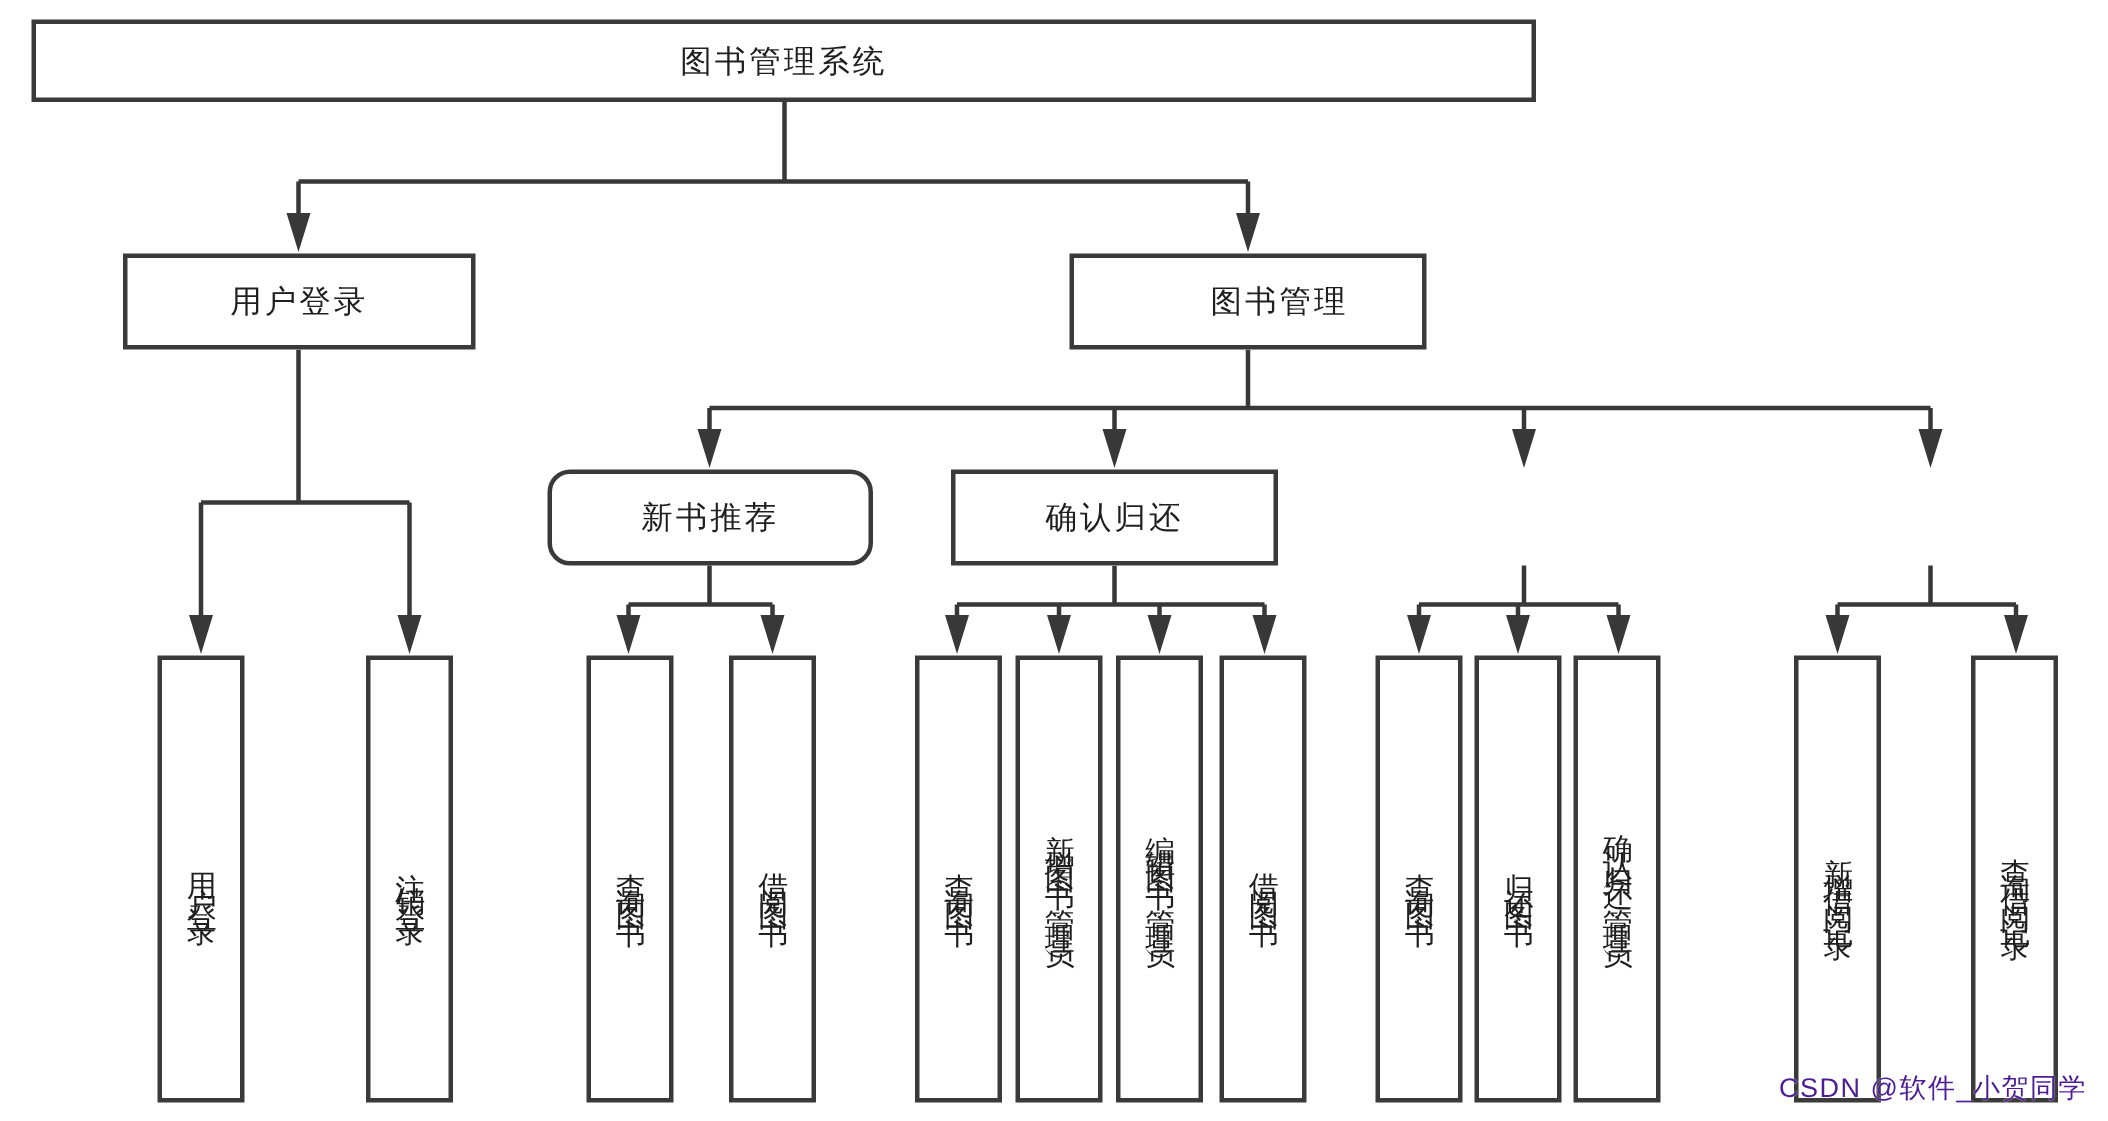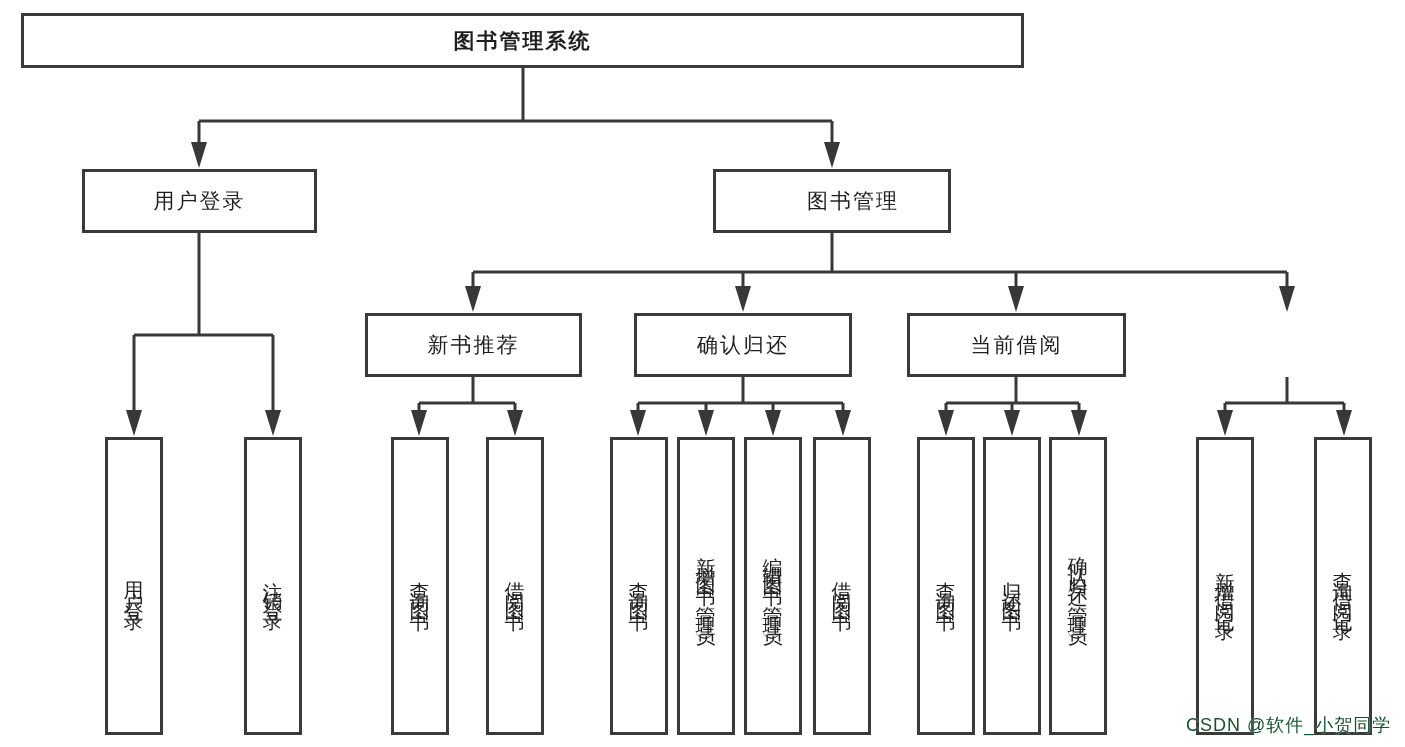--- a/index.html
+++ b/index.html
@@ -18,21 +18,21 @@
   .h-box { font-size:21px; letter-spacing:2px; white-space:nowrap; }
   .root-box { height:55px; }
   .l2-box, .l3-box { height:64px; }
   .leaf { top:437px; width:58px; height:298px; }
   .vtext {
     writing-mode:vertical-rl; text-orientation:mixed;
     font-size:20px; letter-spacing:10px; line-height:1; color:#1f1f1f;
   }
   .watermark {
     position:absolute; left:1186px; top:713px; font-size:18px;
-    color:#14532d; letter-spacing:1px; white-space:nowrap;
+    color:#4c1d95; letter-spacing:1px; white-space:nowrap;
     text-shadow:0 0 1px #ffffff;
   }
 </style>
 </head>
 <body>
 
 <div class="stage">
 
   <svg class="wires" width="1405" height="747" viewBox="0 0 1405 747">
 
@@ -86,39 +86,36 @@
       M698 410 L714 410 L706 436 Z
       M765 410 L781 410 L773 436 Z
       M835 410 L851 410 L843 436 Z
       M938 410 L954 410 L946 436 Z
       M1004 410 L1020 410 L1012 436 Z
       M1071 410 L1087 410 L1079 436 Z
       M1217 410 L1233 410 L1225 436 Z
       M1336 410 L1352 410 L1344 436 Z"></path>
   </svg>
 
-  <div class="box h-box root-box" style="left:21px;top:13px;width:1003px;font-weight:bold;">
+  <div class="box h-box root-box" style="left:21px;top:13px;width:1003px;">
     <span>图书管理系统</span>
   </div>
 
   <div class="box h-box l2-box" style="left:82px;top:169px;width:235px;">
     <span>用户登录</span>
   </div>
   <div class="box h-box l2-box" style="left:713px;top:169px;width:238px;padding-left:42px;">
     <span>图书管理</span>
   </div>
 
-  <div class="box h-box l3-box" style="left:365px;top:313px;width:217px;">
+  <div class="box h-box l3-box" style="left:365px;top:313px;width:217px;border-radius:15px;">
     <span>新书推荐</span>
   </div>
   <div class="box h-box l3-box" style="left:634px;top:313px;width:218px;">
     <span>确认归还</span>
-  </div>
-  <div class="box h-box l3-box" style="left:907px;top:313px;width:219px;">
-    <span>当前借阅</span>
   </div>
 
   <div class="box leaf" style="left:105px;">
     <span class="vtext">用户登录</span>
   </div>
   <div class="box leaf" style="left:244px;">
     <span class="vtext">注销登录</span>
   </div>
 
   <div class="box leaf" style="left:391px;">

